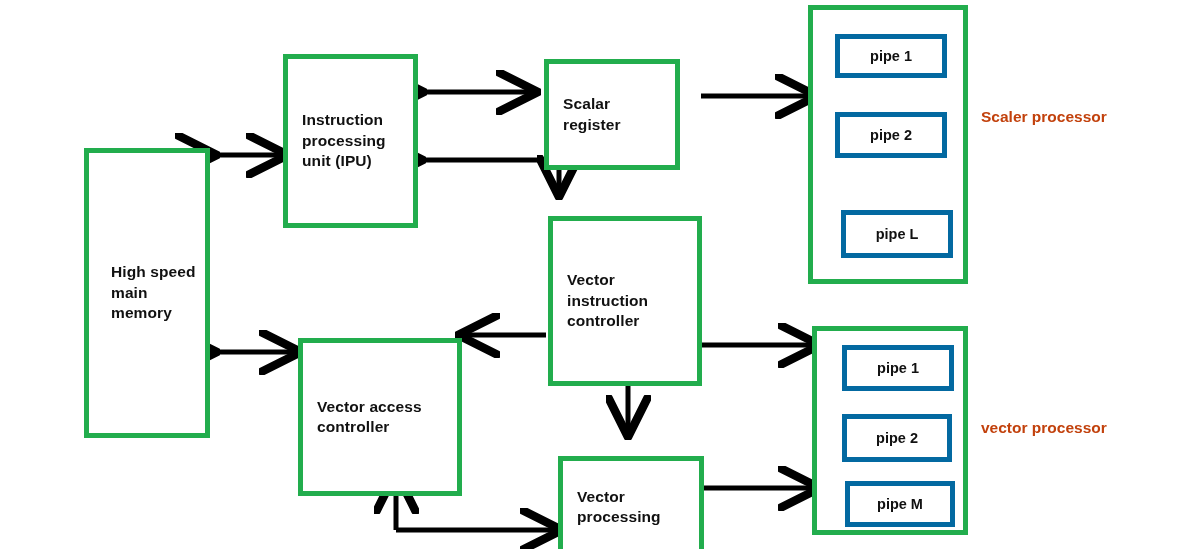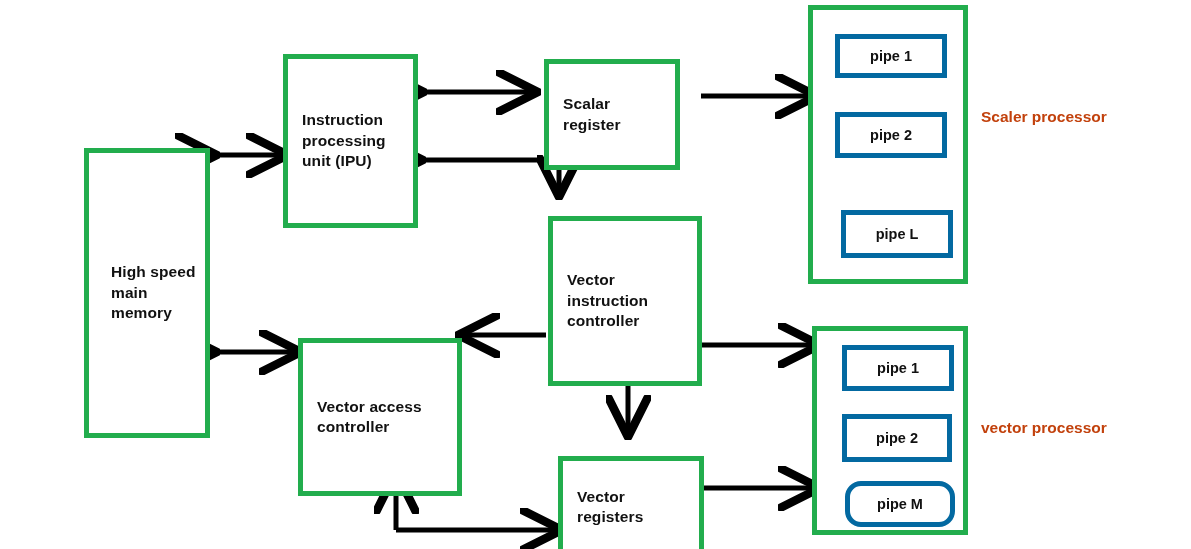--- a/index.html
+++ b/index.html
@@ -134,21 +134,21 @@
     <span class="lbl">Vector instruction
 controller</span>
   </div>
 
   <div class="gbox" style="left:298px; top:316px; width:164px; height:158px;">
     <span class="lbl">Vector access
 controller</span>
   </div>
 
   <div class="gbox" style="left:558px; top:434px; width:146px; height:102px;">
-    <span class="lbl">Vector registers</span>
+    <span class="lbl">Vector processing</span>
   </div>
 
   <div class="container" style="left:808px; top:5px; width:160px; height:279px;">
     <div class="pipe" style="left:22px; top:24px; width:112px; height:44px;">
       <span>pipe 1</span>
     </div>
     <div class="pipe" style="left:22px; top:102px; width:112px; height:46px;">
       <span>pipe 2</span>
     </div>
     <div class="pipe" style="left:28px; top:200px; width:112px; height:48px;">
@@ -158,20 +158,20 @@
 
   <div class="sidelabel" style="left:981px; top:108px;">Scaler processor</div>
 
   <div class="container" style="left:812px; top:326px; width:156px; height:209px;">
     <div class="pipe" style="left:25px; top:14px; width:112px; height:46px;">
       <span>pipe 1</span>
     </div>
     <div class="pipe" style="left:25px; top:83px; width:110px; height:48px;">
       <span>pipe 2</span>
     </div>
-    <div class="pipe" style="left:28px; top:150px; width:110px; height:46px;border-radius:16px;">
+    <div class="pipe" style="left:28px; top:150px; width:110px; height:46px;">
       <span>pipe M</span>
     </div>
   </div>
 
   <div class="sidelabel" style="left:981px; top:419px;">vector processor</div>
 
 </div>
 
 </body></html>

